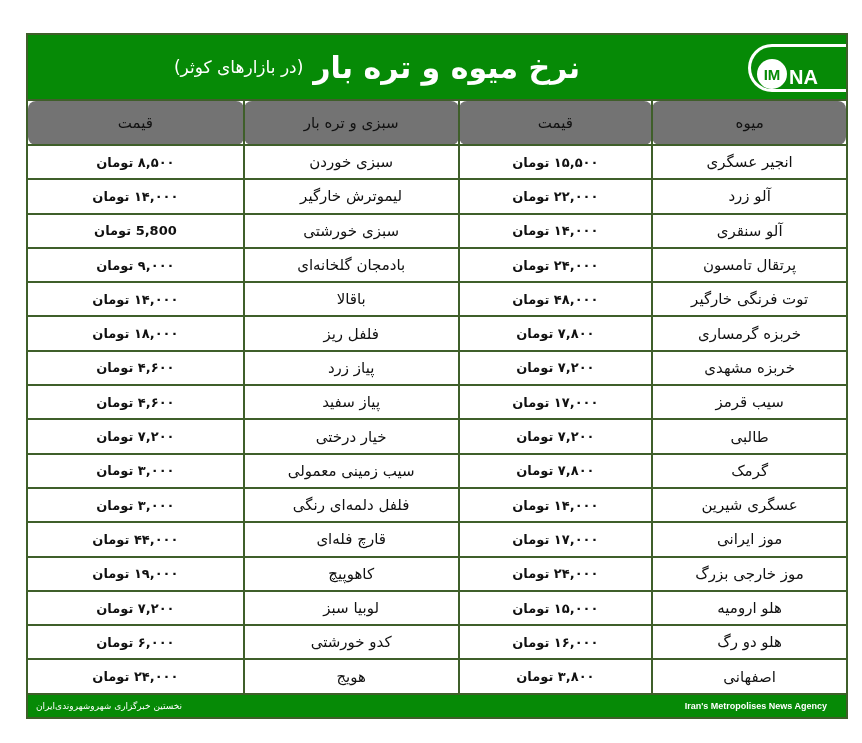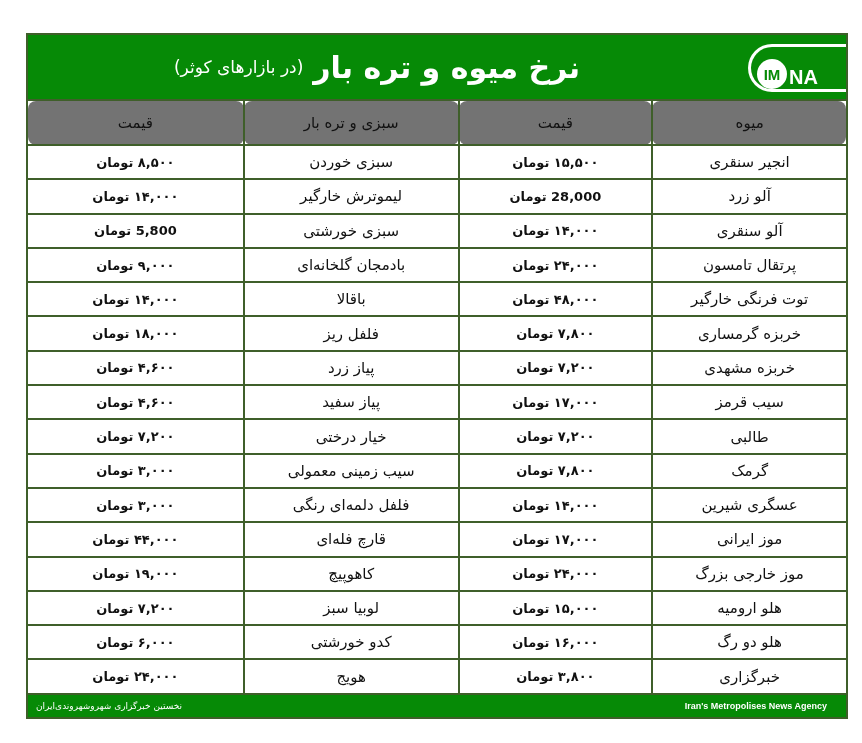--- a/index.html
+++ b/index.html
@@ -50,28 +50,28 @@
     <thead>
       <tr>
         <th>میوه</th>
         <th>قیمت</th>
         <th>سبزی و تره بار</th>
         <th>قیمت</th>
       </tr>
     </thead>
     <tbody id="rows">
         <tr>
-          <td>انجیر سنقری</td>
+          <td>انجیر عسگری</td>
           <td class="price">۱۵,۵۰۰ تومان</td>
           <td>سبزی خوردن</td>
           <td class="price">۸,۵۰۰ تومان</td>
         </tr>
         <tr>
           <td>آلو زرد</td>
-          <td class="price">28,000 تومان</td>
+          <td class="price">۲۲,۰۰۰ تومان</td>
           <td>لیموترش خارگیر</td>
           <td class="price">۱۴,۰۰۰ تومان</td>
         </tr>
         <tr>
           <td>آلو سنقری</td>
           <td class="price">۱۴,۰۰۰ تومان</td>
           <td>سبزی خورشتی</td>
           <td class="price">5,800 تومان</td>
         </tr>
         <tr>
@@ -140,21 +140,21 @@
           <td>لوبیا سبز</td>
           <td class="price">۷,۲۰۰ تومان</td>
         </tr>
         <tr>
           <td>هلو دو رگ</td>
           <td class="price">۱۶,۰۰۰ تومان</td>
           <td>کدو خورشتی</td>
           <td class="price">۶,۰۰۰ تومان</td>
         </tr>
         <tr>
-          <td>خبرگزاری</td>
+          <td>اصفهانی</td>
           <td class="price">۳,۸۰۰ تومان</td>
           <td>هویج</td>
           <td class="price">۲۴,۰۰۰ تومان</td>
         </tr>
       </tbody>
   </table>
 
   <div class="footer">
     <div class="fa"><span>نخستین خبرگزاری شهروشهروندی‌ایران</span></div>
     <div class="en">Iran's Metropolises News Agency</div>

